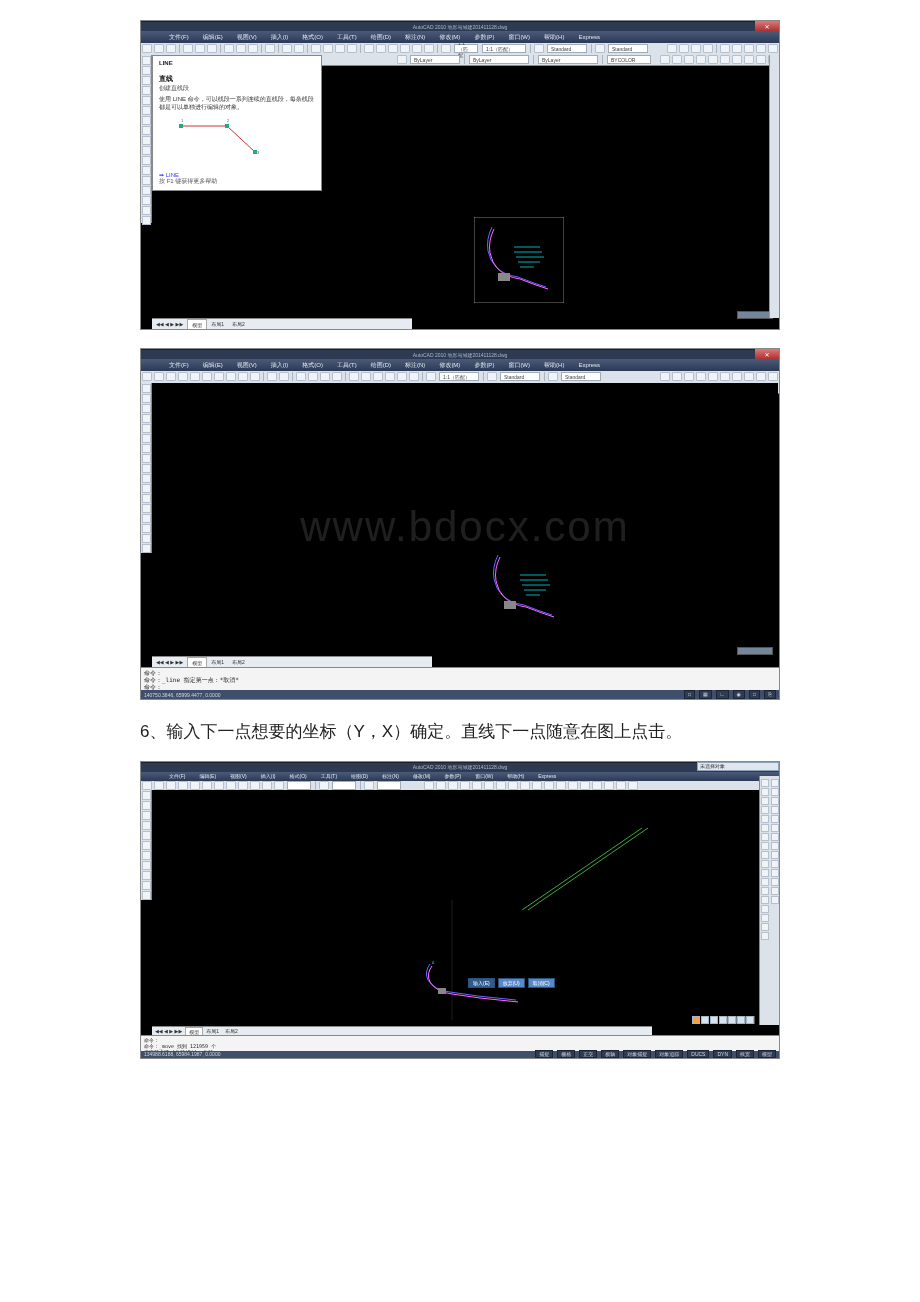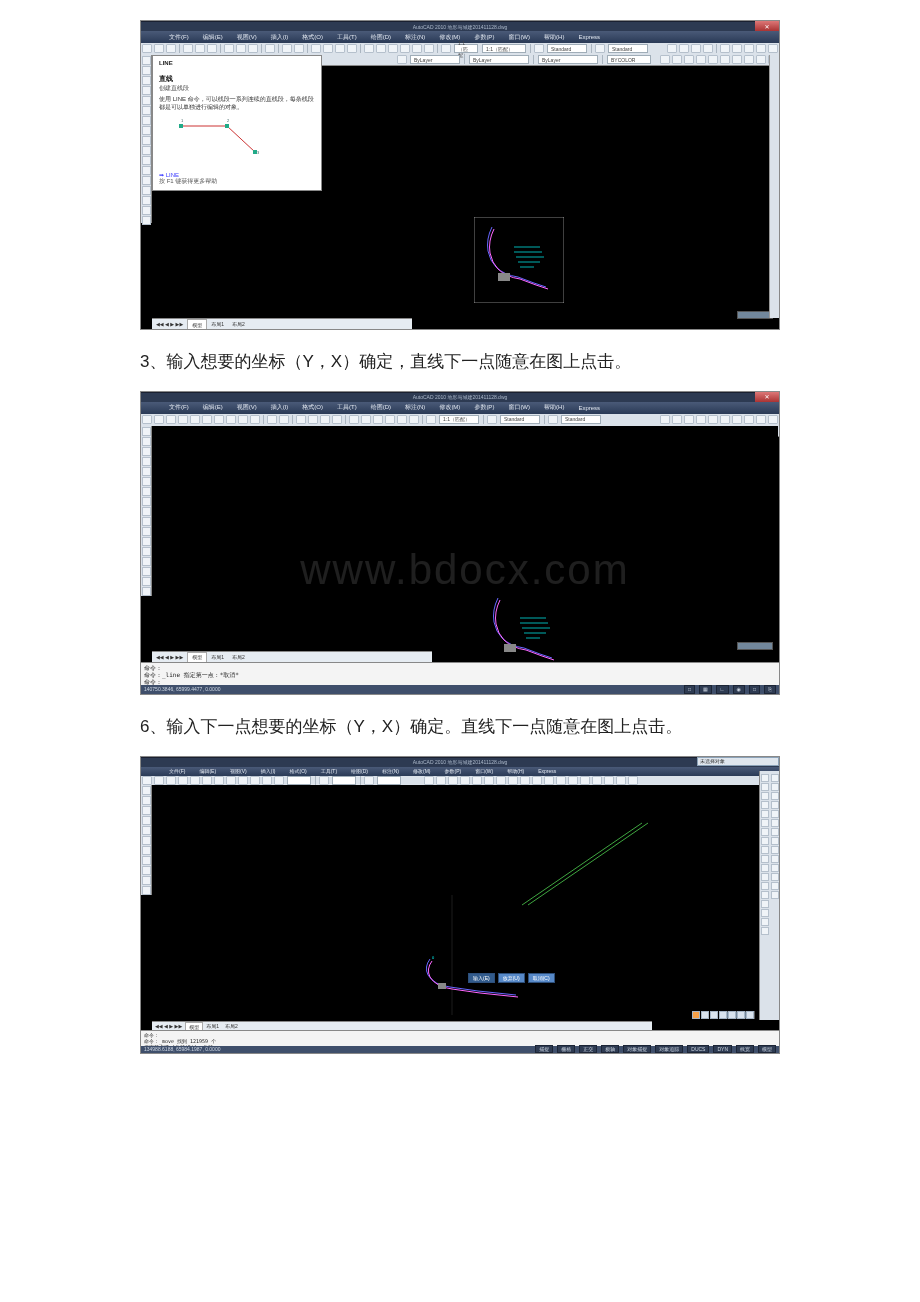--- a/index.html
+++ b/index.html
@@ -85,21 +85,21 @@
     .ss1 .vert-toolbar .vtb { width:9px; height:9px; margin:1px auto; background:#f0f4f8; border:1px solid #b5c0cc;}
     .ss1 .map { position:absolute; left:322px; top:150px; width:90px; height:86px;}
     .ss1 .tabs-bottom { position:absolute; bottom:0; left:11px; height:11px; width:260px; background:#e6ecf2; border-top:1px solid #888; font-size:5px; display:flex; align-items:center;}
     .ss1 .tabs-bottom span { padding:0 4px; display:inline-flex; align-items:center; height:100%;}
     .ss1 .tabs-bottom .active { background:#fff; border:1px solid #aaa; border-bottom:none;}
     .ss1 .corner-close { position:absolute; top:0; right:0; width:24px; height:10px; background:linear-gradient(#d77,#a33); display:flex; align-items:center; justify-content:center; color:#fff; font-size:6px;}
     .ss1 .corner-tool { position:absolute; bottom:10px; right:6px; width:36px; height:8px; background:#72879b; border:1px solid #555;}
     .scroll-r { position:absolute; right:0; top:34px; bottom:11px; width:10px; background:#dbe2ea; border-left:1px solid #999;}
 
     
-    .ss2 { height: 304px; }
+    .ss2 { height: 352px; }
     .ss2 .viewport { position:absolute; top:34px; bottom:44px; left:11px; right:1px; background:#000; }
     .ss2 .vert-toolbar { position:absolute; left:0; top:34px; width:11px; height:170px; background:#dbe2ea; border-right:1px solid #888;}
     .ss2 .vert-toolbar .vtb { width:9px; height:9px; margin:1px auto; background:#f0f4f8; border:1px solid #b5c0cc;}
     .ss2 .watermark { position:absolute; top:120px; width:100%; text-align:center; font-size:42px; color:rgba(255,255,255,0.12); letter-spacing:2px; font-family:Arial, sans-serif;}
     .ss2 .map { position:absolute; left:330px; top:164px; width:86px; height:80px;}
     .ss2 .tabs-bottom { position:absolute; bottom:32px; left:11px; height:11px; width:280px; background:#e6ecf2; border-top:1px solid #888; font-size:5px; display:flex; align-items:center;}
     .ss2 .tabs-bottom span { padding:0 4px; display:inline-flex; align-items:center; height:100%;}
     .ss2 .tabs-bottom .active { background:#fff; border:1px solid #aaa; border-bottom:none;}
     .ss2 .cmdarea { position:absolute; bottom:9px; left:0; right:0; height:23px; background:#f4f4f4; border-top:1px solid #888; font-size:6px; color:#222; line-height:1.2; padding:1px 3px; font-family: SimSun, monospace; overflow:hidden;}
     .ss2 .status { position:absolute; bottom:0; left:0; right:0; height:9px; background:#3f4f6b; font-size:5px; color:#cdd6e2; display:flex; align-items:center; padding:0 3px;}
@@ -298,21 +298,20 @@
     <div class="tabs-bottom">
       <span>◀◀ ◀ ▶ ▶▶</span>
       <span class="active">模型</span>
       <span>布局1</span>
       <span>布局2</span>
     </div>
     <div class="corner-tool"></div>
     <div class="scroll-r"></div>
   </div>
 
-  <div class="caption">3、输入想要的坐标（Y，X）确定，直线下一点随意在图上点击。</div>
 
   <div class="screenshot ss2">
     <div class="titlebar">
         <span>AutoCAD 2010  地形与城建201411128.dwg</span>
       </div>
     <div class="menubar">
       <span>文件(F)</span>
         <span>编辑(E)</span>
         <span>视图(V)</span>
         <span>插入(I)</span>

